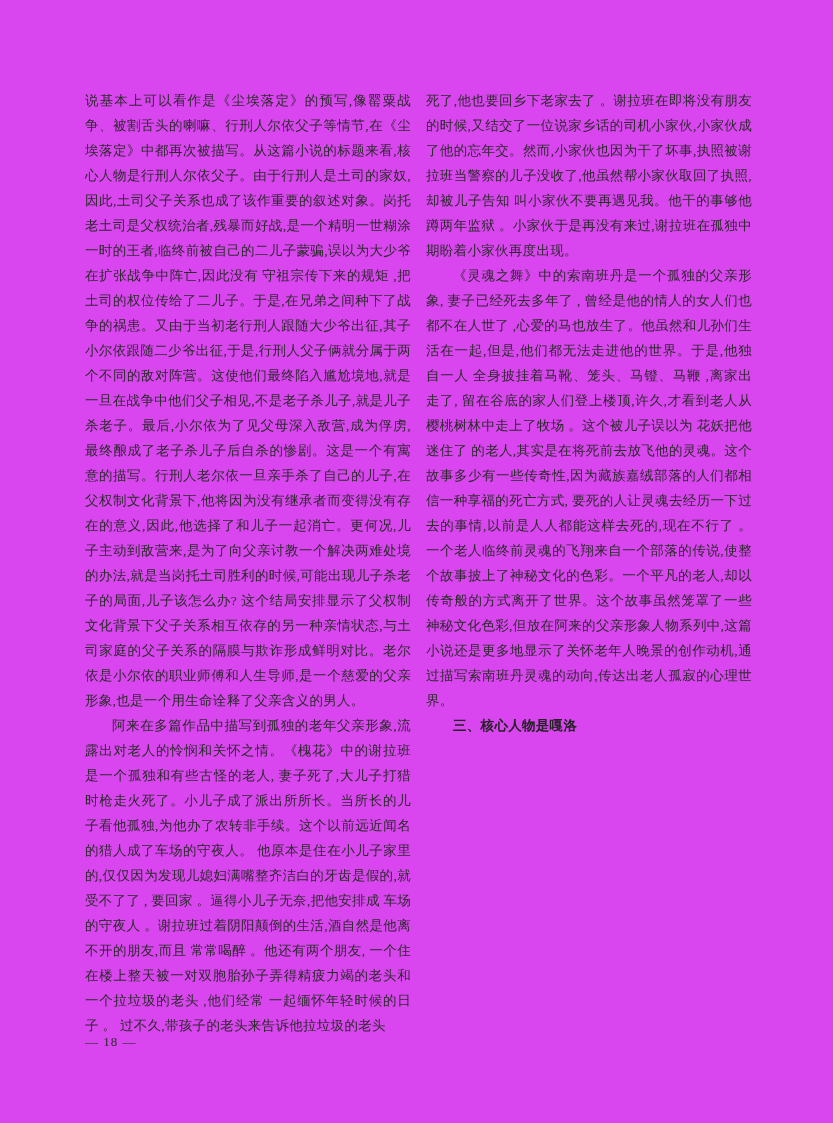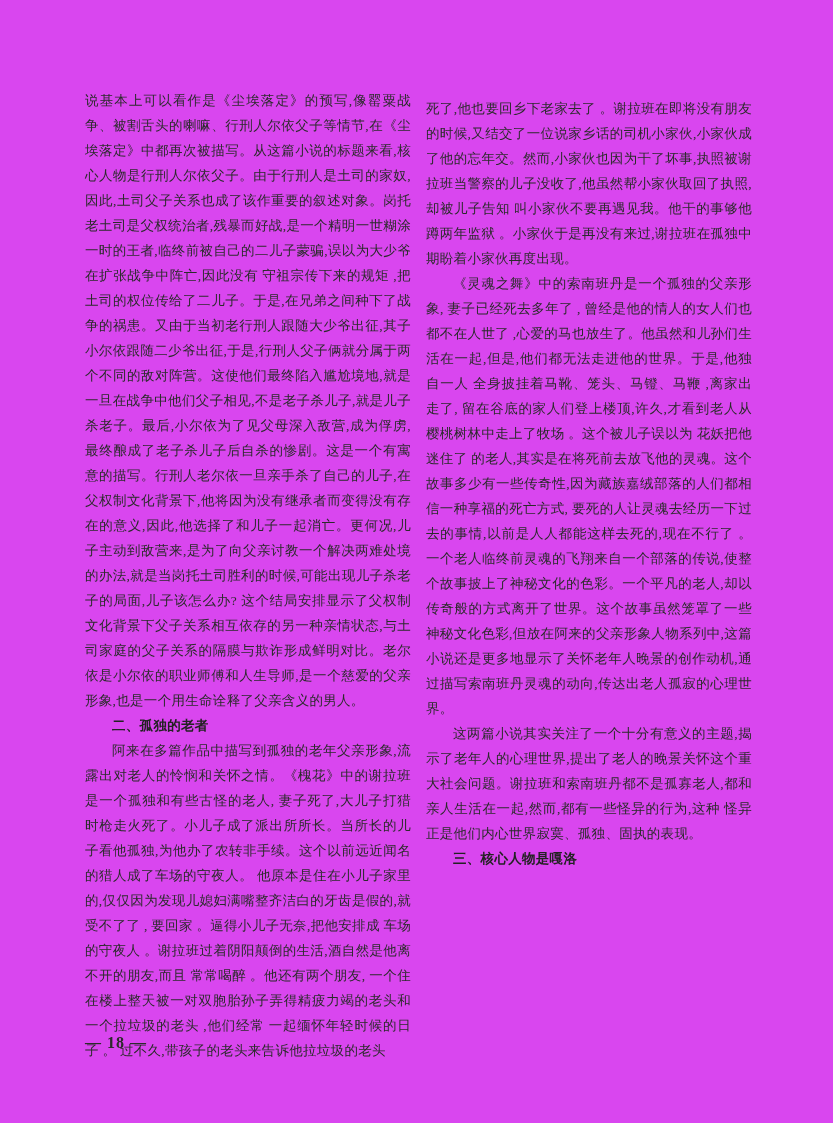--- a/index.html
+++ b/index.html
@@ -19,61 +19,59 @@
   .column {
     position: absolute;
     top: 88px;
     width: 326px;
     text-align: justify;
     font-size: 13.5px;
     line-height: 25px;
     letter-spacing: 0.3px;
   }
   .column-left  { left: 85px;  }
-  .column-right { left: 426px; margin-top: 8px; }
+  .column-right { left: 426px; }
   .para {
     margin: 0;
     text-align: justify;
   }
   .para.indent {
     text-indent: 2em;
   }
   .section-heading {
     margin: 0;
     font-size: 13.5px;
     line-height: 25px;
     font-weight: bold;
     text-indent: 2em;
     font-family: "Liberation Sans", "DejaVu Sans", sans-serif;
     color: #222222;
   }
   .page-number {
     position: absolute;
     left: 85px;
     top: 1034px;
-    font-size: 16px;
-    font-weight: bold;
+    font-size: 13px;
+    font-weight: normal;
     letter-spacing: 1px;
     color: #2b2b2b;
     font-family: "Liberation Serif", "DejaVu Serif", serif;
   }
 </style>
 </head>
 <body>
 
 <div class="page">
 
   <div class="column column-left">
     <p class="para">说基本上可以看作是《尘埃落定》的预写,像罂粟战争、被割舌头的喇嘛、行刑人尔依父子等情节,在《尘埃落定》中都再次被描写。从这篇小说的标题来看,核心人物是行刑人尔依父子。由于行刑人是土司的家奴,因此,土司父子关系也成了该作重要的叙述对象。岗托老土司是父权统治者,残暴而好战,是一个精明一世糊涂一时的王者,临终前被自己的二儿子蒙骗,误以为大少爷在扩张战争中阵亡,因此没有  守祖宗传下来的规矩 ,把土司的权位传给了二儿子。于是,在兄弟之间种下了战争的祸患。又由于当初老行刑人跟随大少爷出征,其子小尔依跟随二少爷出征,于是,行刑人父子俩就分属于两个不同的敌对阵营。这使他们最终陷入尴尬境地,就是一旦在战争中他们父子相见,不是老子杀儿子,就是儿子杀老子。最后,小尔依为了见父母深入敌营,成为俘虏,最终酿成了老子杀儿子后自杀的惨剧。这是一个有寓意的描写。行刑人老尔依一旦亲手杀了自己的儿子,在父权制文化背景下,他将因为没有继承者而变得没有存在的意义,因此,他选择了和儿子一起消亡。更何况,儿子主动到敌营来,是为了向父亲讨教一个解决两难处境的办法,就是当岗托土司胜利的时候,可能出现儿子杀老子的局面,儿子该怎么办? 这个结局安排显示了父权制文化背景下父子关系相互依存的另一种亲情状态,与土司家庭的父子关系的隔膜与欺诈形成鲜明对比。老尔依是小尔依的职业师傅和人生导师,是一个慈爱的父亲形象,也是一个用生命诠释了父亲含义的男人。</p>
-    <h3 class="section-heading">二、孤独的老者</h3>
     <p class="para indent">阿来在多篇作品中描写到孤独的老年父亲形象,流露出对老人的怜悯和关怀之情。《槐花》中的谢拉班是一个孤独和有些古怪的老人,  妻子死了,大儿子打猎时枪走火死了。小儿子成了派出所所长。当所长的儿子看他孤独,为他办了农转非手续。这个以前远近闻名的猎人成了车场的守夜人。  他原本是住在小儿子家里的,仅仅因为发现儿媳妇满嘴整齐洁白的牙齿是假的,就  受不了了 ,  要回家 。逼得小儿子无奈,把他安排成  车场的守夜人 。谢拉班过着阴阳颠倒的生活,酒自然是他离不开的朋友,而且  常常喝醉 。他还有两个朋友,  一个住在楼上整天被一对双胞胎孙子弄得精疲力竭的老头和一个拉垃圾的老头 ,他们经常  一起缅怀年轻时候的日子 。  过不久,带孩子的老头来告诉他拉垃圾的老头</p>
   </div>
 
   <div class="column column-right">
     <p class="para">死了,他也要回乡下老家去了 。谢拉班在即将没有朋友的时候,又结交了一位说家乡话的司机小家伙,小家伙成了他的忘年交。然而,小家伙也因为干了坏事,执照被谢拉班当警察的儿子没收了,他虽然帮小家伙取回了执照,却被儿子告知  叫小家伙不要再遇见我。他干的事够他蹲两年监狱 。小家伙于是再没有来过,谢拉班在孤独中期盼着小家伙再度出现。</p>
     <p class="para indent">《灵魂之舞》中的索南班丹是一个孤独的父亲形象, 妻子已经死去多年了 ,  曾经是他的情人的女人们也都不在人世了 ,心爱的马也放生了。他虽然和儿孙们生活在一起,但是,他们都无法走进他的世界。于是,他独自一人  全身披挂着马靴、笼头、马镫、马鞭 ,离家出走了,  留在谷底的家人们登上楼顶,许久,才看到老人从樱桃树林中走上了牧场 。这个被儿子误以为  花妖把他迷住了  的老人,其实是在将死前去放飞他的灵魂。这个故事多少有一些传奇性,因为藏族嘉绒部落的人们都相信一种享福的死亡方式,  要死的人让灵魂去经历一下过去的事情,以前是人人都能这样去死的,现在不行了 。一个老人临终前灵魂的飞翔来自一个部落的传说,使整个故事披上了神秘文化的色彩。一个平凡的老人,却以传奇般的方式离开了世界。这个故事虽然笼罩了一些神秘文化色彩,但放在阿来的父亲形象人物系列中,这篇小说还是更多地显示了关怀老年人晚景的创作动机,通过描写索南班丹灵魂的动向,传达出老人孤寂的心理世界。</p>
-    <p class="para indent">这两篇小说其实关注了一个十分有意义的主题,揭示了老年人的心理世界,提出了老人的晚景关怀这个重大社会问题。谢拉班和索南班丹都不是孤寡老人,都和亲人生活在一起,然而,都有一些怪异的行为,这种  怪异  正是他们内心世界寂寞、孤独、固执的表现。</p>
     <h3 class="section-heading">三、核心人物是嘎洛</h3>
   </div>
 
   <div class="page-number">— 18 —</div>
 
 </div>
 
 </body></html>

